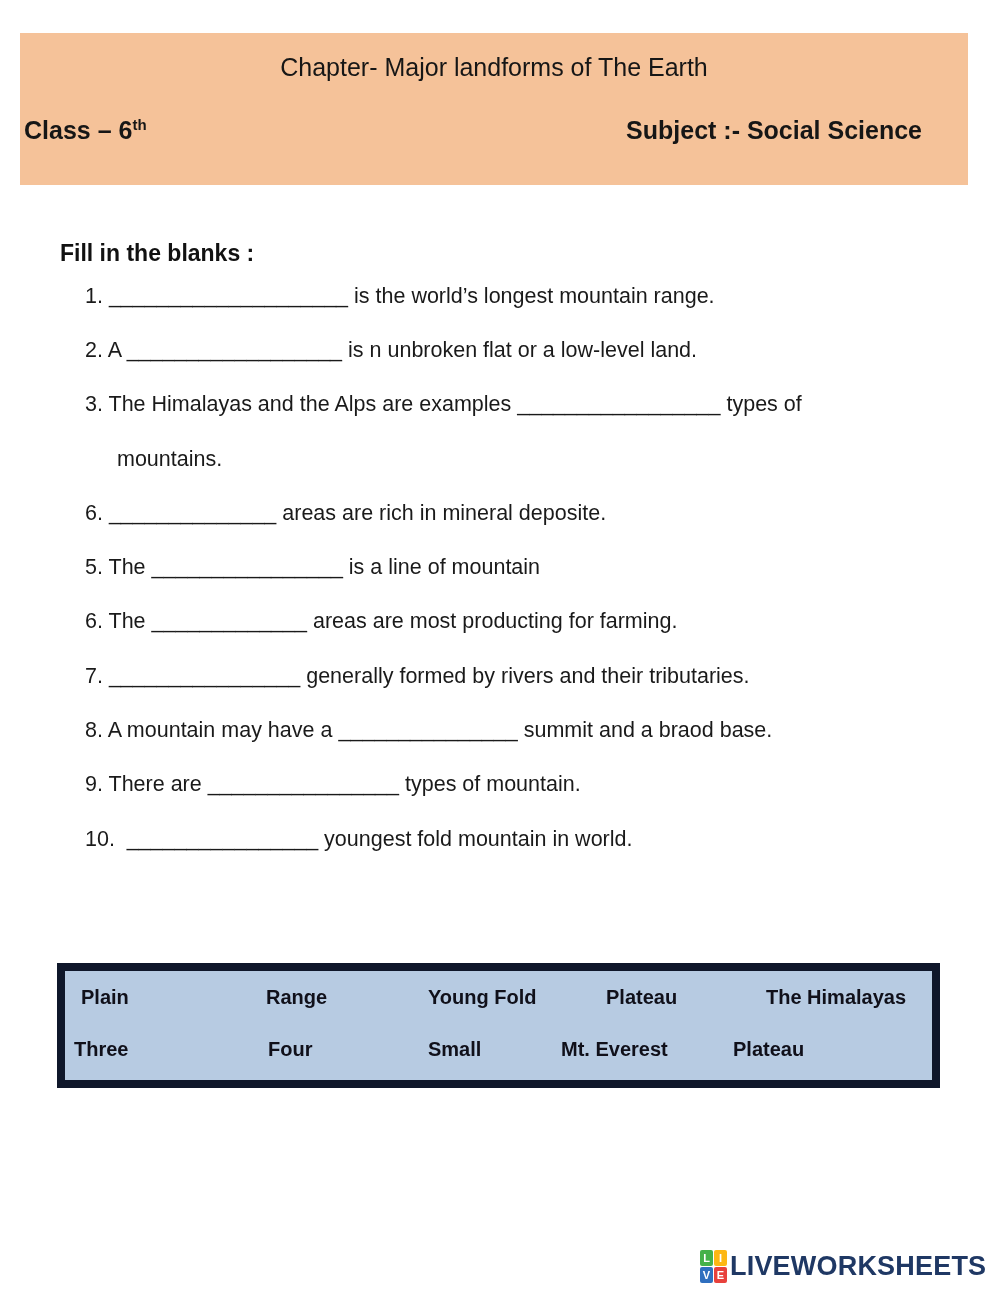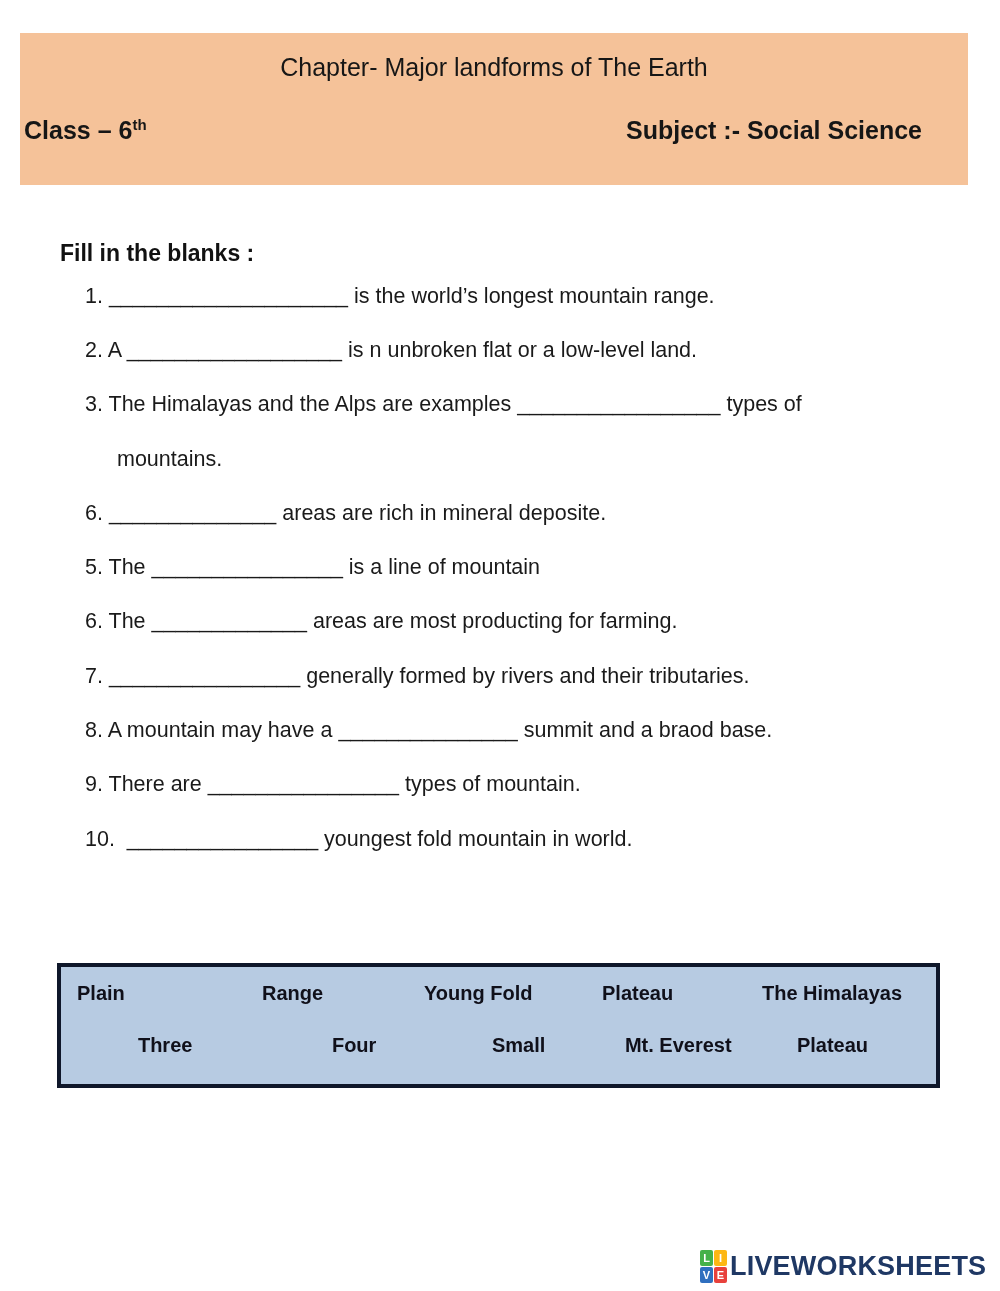--- a/index.html
+++ b/index.html
@@ -59,33 +59,33 @@
     align-items: center;
     white-space: pre;
   }
   .q-cont { padding-left: 32px; }
 
   
   .word-bank {
     position: absolute;
     left: 57px; top: 963px;
     width: 883px; height: 125px;
-    border: 4px solid #0f172a;
+    border: 8px solid #0f172a;
     padding-top: 11px;
   }
   .wb-row {
     display: flex;
     height: 30px;
     align-items: center;
     font-size: 20px;
     font-weight: bold;
     color: #10101a;
   }
   .wb-row1 { padding-left: 16px; margin-bottom: 22px; }
-  .wb-row2 { padding-left: 9px; justify-content: center; }
+  .wb-row2 { padding-left: 9px; }
   .wb-row1 .wb-cell:nth-child(1) { width: 185px; }
   .wb-row1 .wb-cell:nth-child(2) { width: 130px; }
   .wb-row1 .wb-cell:nth-child(3) { width: 178px; margin-left: 32px; }
   .wb-row1 .wb-cell:nth-child(4) { width: 160px; }
   .wb-row2 .wb-cell:nth-child(1) { width: 194px; }
   .wb-row2 .wb-cell:nth-child(2) { width: 160px; }
   .wb-row2 .wb-cell:nth-child(3) { width: 133px; }
   .wb-row2 .wb-cell:nth-child(4) { width: 172px; }
 
   

